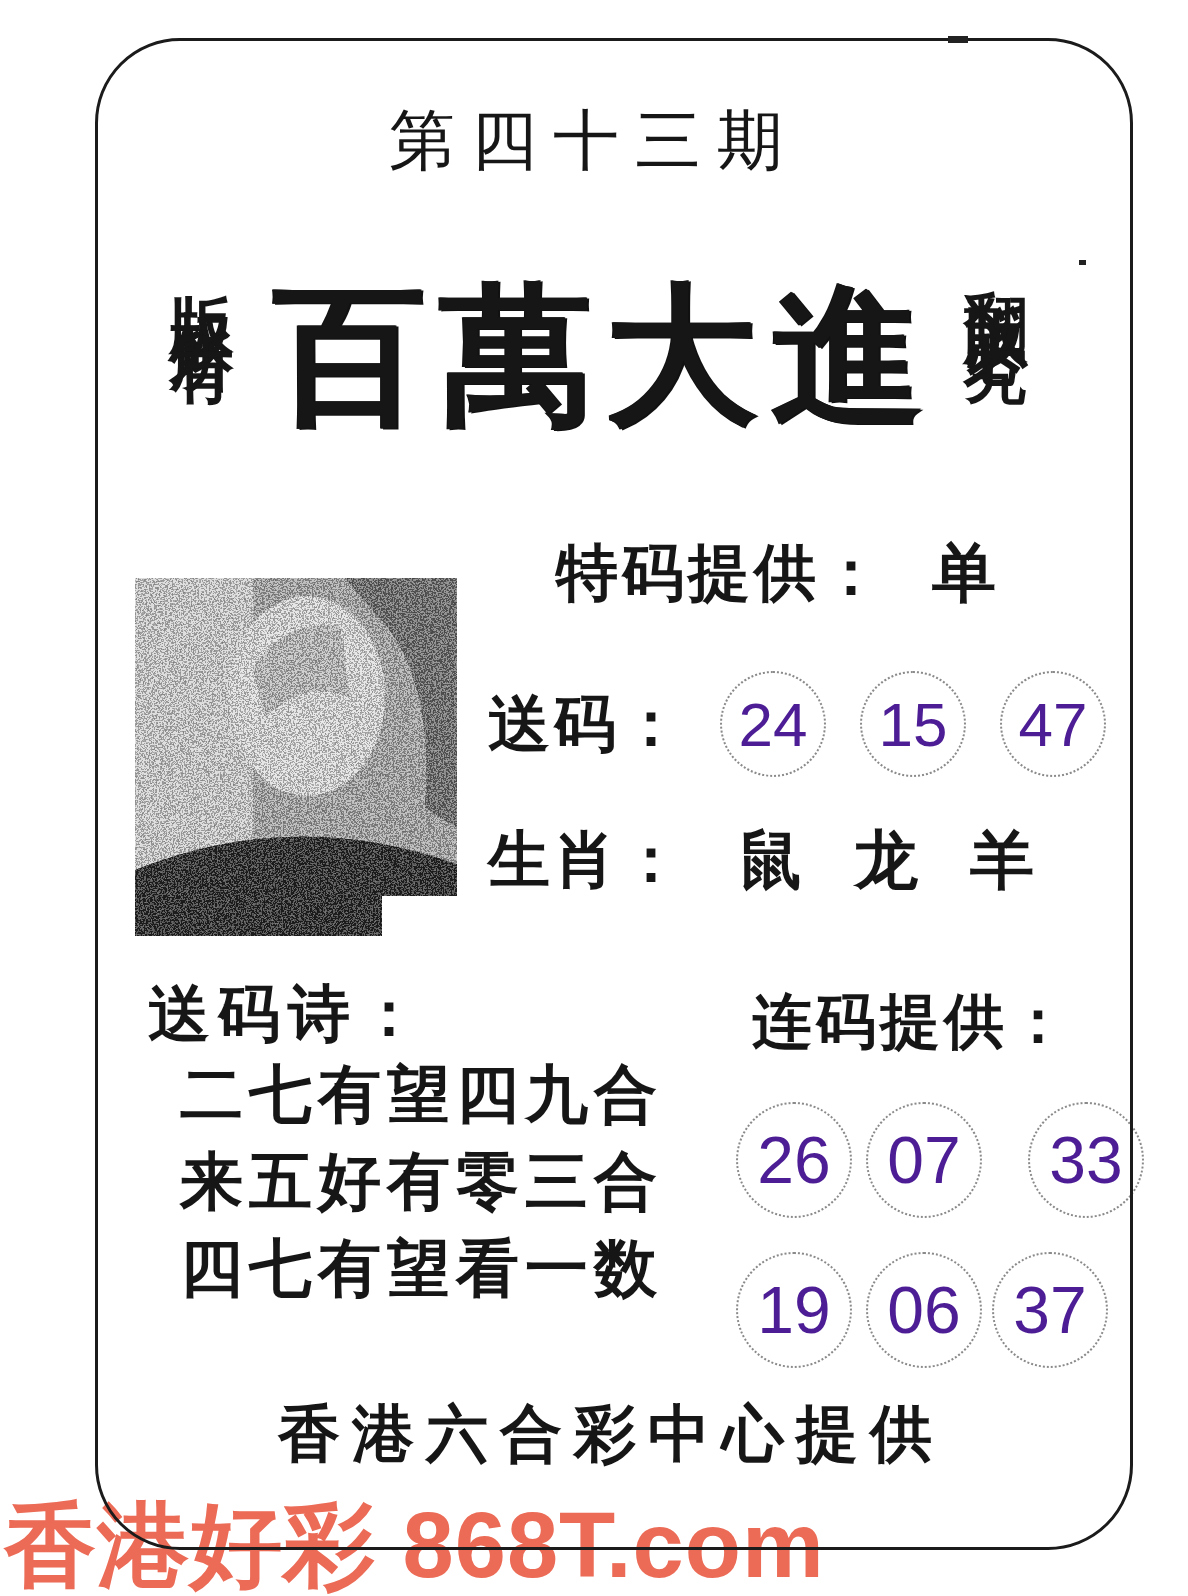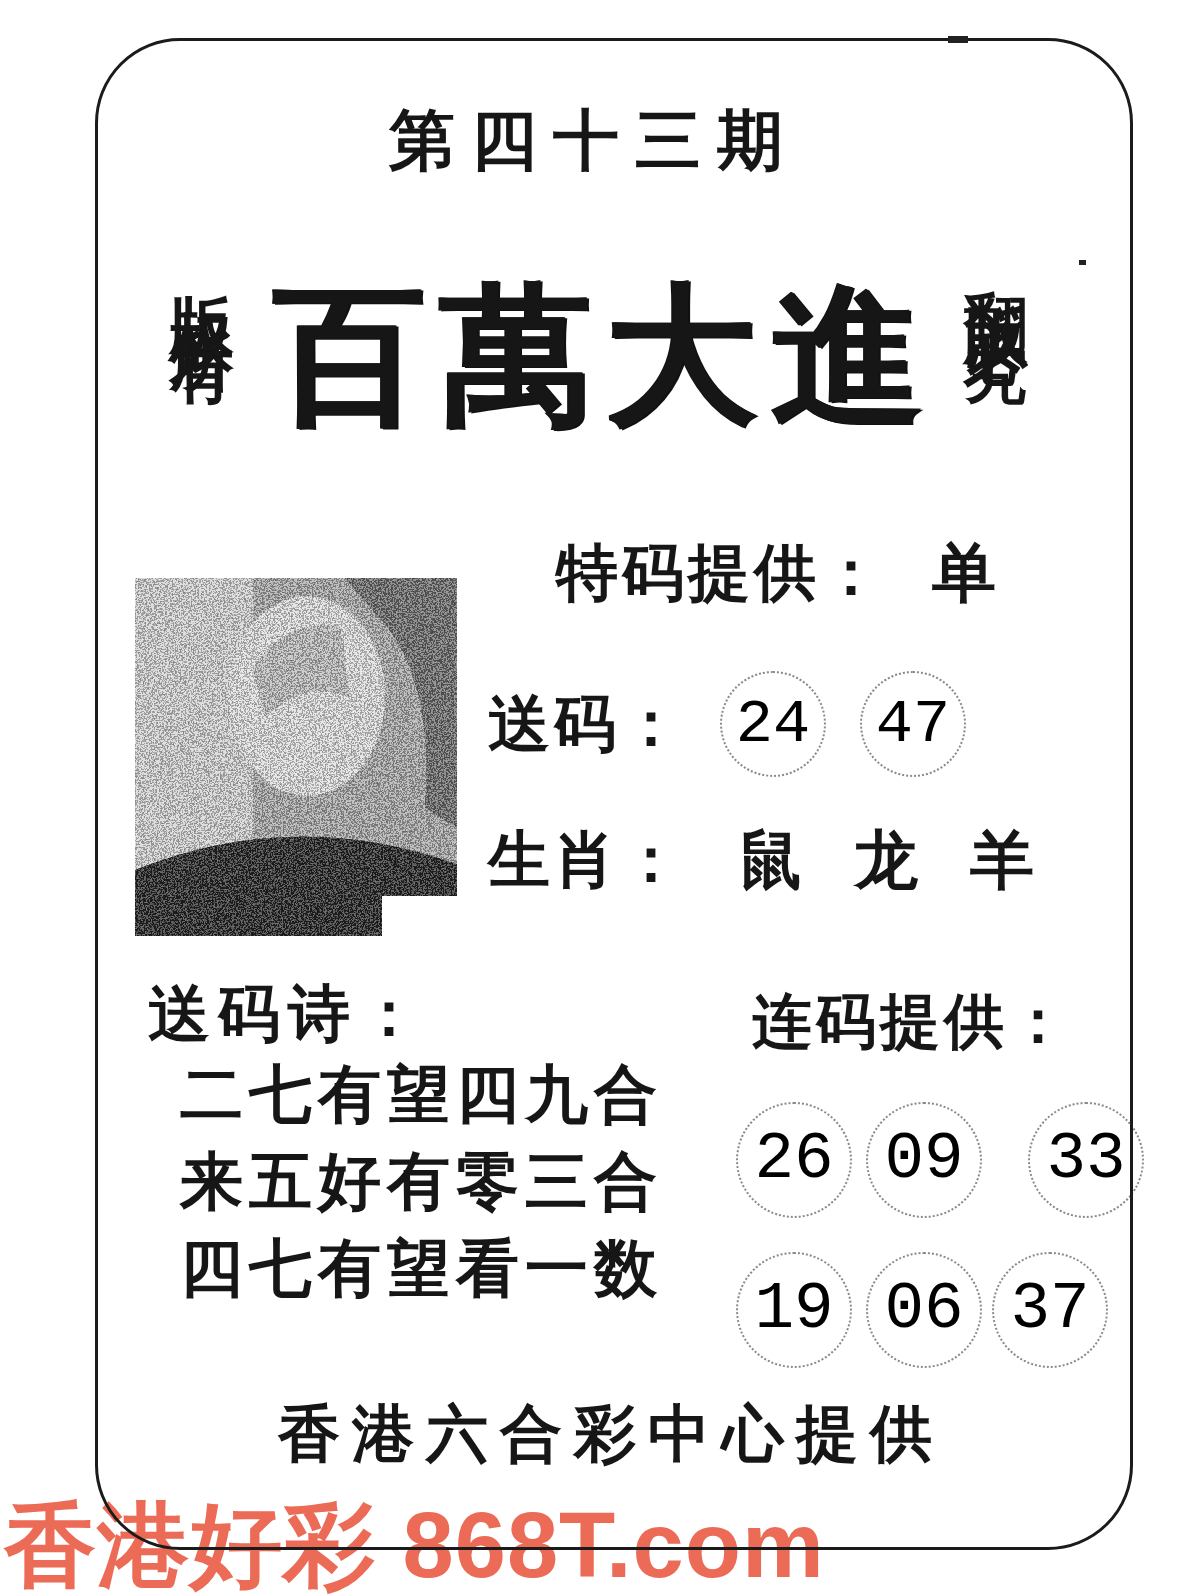--- a/index.html
+++ b/index.html
@@ -14,21 +14,21 @@
   
   .frame{
     left:95px;top:38px;width:1032px;height:1506px;
     border:3px solid #1b1b1b;border-radius:85px;
     z-index:6;pointer-events:none;
   }
   .speck{background:#222;z-index:7;}
 
   .issue{
     left:0;right:0;top:96px;text-align:center;
-    font-size:66px;font-weight:700;letter-spacing:16px;
+    font-size:66px;font-weight:400;letter-spacing:16px;
   }
 
   .vert{
     writing-mode:vertical-rl;text-orientation:upright;
     font-size:64px;letter-spacing:16px;font-weight:600;
   }
   .vert.left{left:158px;top:244px;height:320px;}
   .vert.right{left:952px;top:238px;height:320px;}
 
   .main-title{
@@ -45,22 +45,22 @@
   .special-value{font-size:64px;font-weight:700;margin-left:46px;}
 
   .photo{
     left:135px;top:578px;width:322px;height:358px;z-index:1;
   }
   .photo svg{display:block;width:100%;height:100%;}
 
   .circle{
     border:2px dotted #8a8a8a;border-radius:50%;
     display:flex;align-items:center;justify-content:center;
-    font-family:Liberation Mono, monospace;
-    color:#000000;background:transparent;flex:0 0 auto;
+    font-family:Liberation Sans, sans-serif;
+    color:#4c1d95;background:transparent;flex:0 0 auto;
   }
   .circle.sm{width:102px;height:102px;font-size:62px;}
   .circle.lg{width:112px;height:112px;font-size:66px;}
 
   .songma-row{left:488px;top:668px;height:112px;justify-content:space-between;}
   .songma-row .circle{margin-left:34px;}
   .songma-row .circle:first-of-type{margin-left:24px;}
 
   .zodiac-row{left:488px;top:812px;height:96px;}
   .zodiac-animal{font-size:64px;font-weight:600;margin-left:52px;}
@@ -133,20 +133,23 @@
     <rect x="247" y="318" width="75" height="40" fill="#ffffff"></rect>
   </svg>
 </div>
 
 <div class="abs row songma-row">
   <span class="label">送码：</span>
   <span class="circle sm">
       <span>24</span>
     </span>
   <span class="circle sm">
+      <span>15</span>
+    </span>
+  <span class="circle sm">
       <span>47</span>
     </span>
 </div>
 
 <div class="abs row zodiac-row">
   <span class="label">生肖：</span>
   <span class="zodiac-animal">鼠</span>
   <span class="zodiac-animal">龙</span>
   <span class="zodiac-animal">羊</span>
 </div>
@@ -157,21 +160,21 @@
   <div class="poem-line">来五好有零三合</div>
   <div class="poem-line">四七有望看一数</div>
 </div>
 
 <div class="abs lianma-label">连码提供：</div>
 <div class="abs row lianma-row r1">
   <span class="circle lg">
       <span>26</span>
     </span>
   <span class="circle lg">
-      <span>09</span>
+      <span>07</span>
     </span>
   <span class="circle lg">
       <span>33</span>
     </span>
 </div>
 <div class="abs row lianma-row r2">
   <span class="circle lg">
       <span>19</span>
     </span>
   <span class="circle lg">

